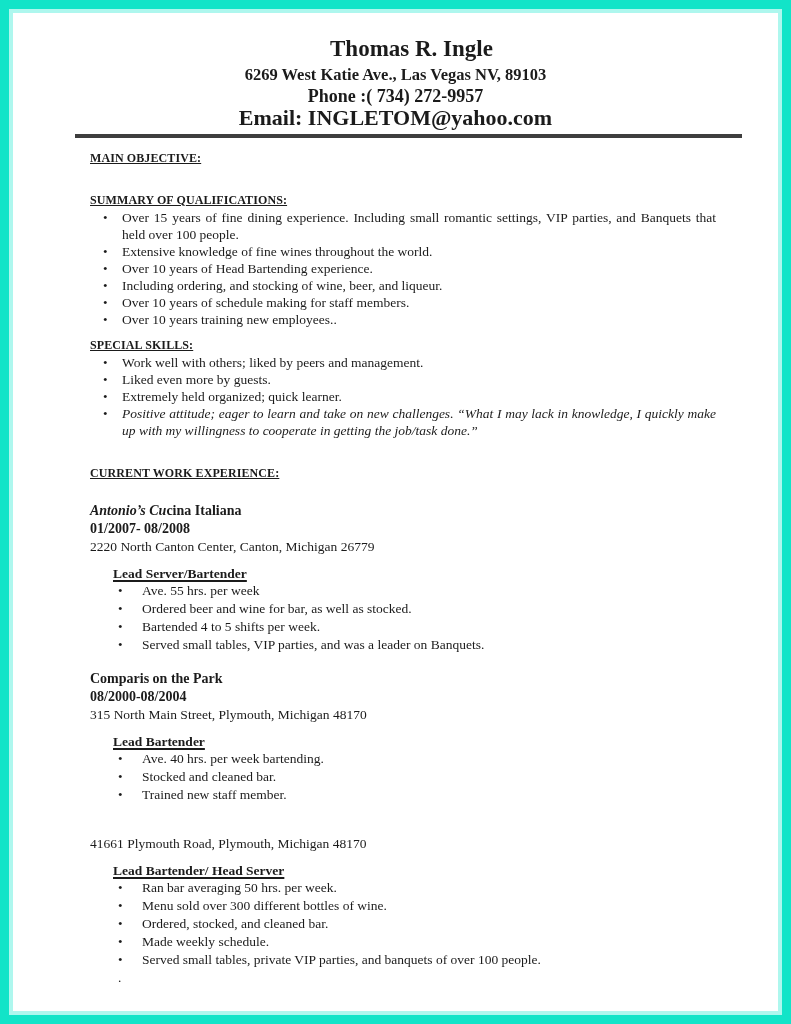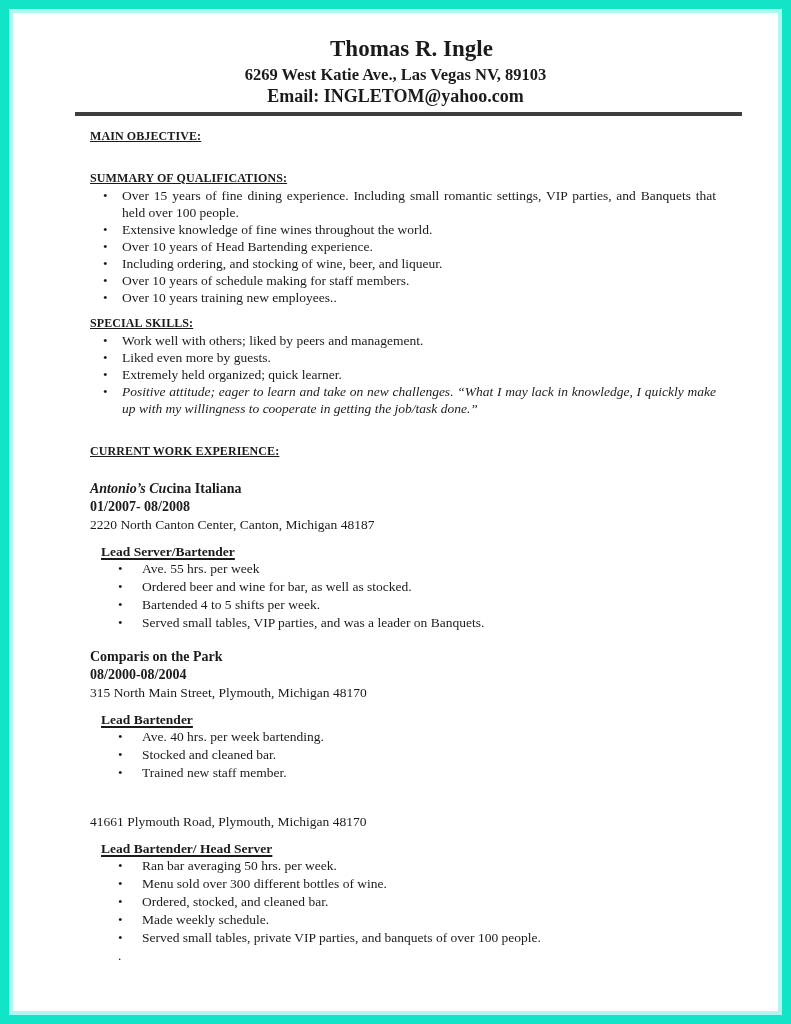--- a/index.html
+++ b/index.html
@@ -23,21 +23,21 @@
     background: var(--page-bg);
     box-shadow: 0 0 0 4px var(--border-halo);
     padding-top: 22px;
     overflow: hidden;
   }
   
   .header { text-align: center; }
   .name  { font-size: 23px;   font-weight: 700; line-height: 27px; padding-left: 32px; }
   .addr  { font-size: 16.5px; font-weight: 700; line-height: 21px; margin-top: 2px; }
   .phone { font-size: 18px;   font-weight: 700; line-height: 22px; }
-  .email { font-size: 18px;   font-weight: 700; line-height: 22px; }
+  .email { font-size: 22px;   font-weight: 700; line-height: 22px; }
   .rule {
     margin: 5px 36px 0 62px;
     height: 2px;
     border-top: 2px solid var(--rule);
     border-bottom: 2px solid var(--rule);
   }
   
   .bodytext { margin: 0 62px 0 77px; font-size: 13.5px; line-height: 17px; }
   h2 { font-size: 12px; font-weight: 700; line-height: 17px; letter-spacing: .1px; text-decoration: underline; }
   .sec-objective h2 { margin-top: 12px; }
@@ -53,41 +53,42 @@
   .wrap  { text-align: justify; }
   .it    { font-style: italic; }
   
   .job-1 { margin-top: 20px; }
   .job-2 { margin-top: 16px; }
   .job-3 { margin-top: 31px; }
   .jobline { display: flex; justify-content: flex-start; font-size: 14px; font-weight: 700; line-height: 18px; flex-direction: column; }
   .company i { font-style: italic; }
   .jaddr  { line-height: 17px; }
   .jtitle {
-    margin: 10px 0 0 11px;
+    margin: 10px 0 0 23px;
     font-weight: 700;
     text-decoration: underline;
     text-decoration-thickness: 1.5px;
     text-underline-offset: 2px;
     line-height: 17px;
   }
   .sub { padding-left: 28px; }
   .sub .dot { width: 24px; }
   .sub .bitem { line-height: 18px; }
   .tperiod { margin-left: 28px; line-height: 18px; }
 </style>
 </head>
 <body>
 
 <div class="frame">
   <div class="doc">
 
     <header class="header">
       <div class="name">Thomas R. Ingle</div>
       <div class="addr">6269 West Katie Ave., Las Vegas NV, 89103</div>
+      <div class="phone">Phone :( 734) 272-9957</div>
       <div class="email">Email: INGLETOM@yahoo.com</div>
     </header>
 
     <div class="rule"></div>
 
     <main class="bodytext">
 
       <section class="sec-objective">
         <h2>MAIN OBJECTIVE:</h2>
       </section>
@@ -145,21 +146,21 @@
       </section>
 
       <section class="sec-work">
         <h2>CURRENT WORK EXPERIENCE:</h2>
 
         <div class="job job-1">
           <div class="jobline">
             <span class="company"><i>Antonio’s Cu</i><span>cina Italiana</span></span>
             <span class="dates">01/2007- 08/2008</span>
           </div>
-          <div class="jaddr">2220 North Canton Center, Canton, Michigan 48187</div>
+          <div class="jaddr">2220 North Canton Center, Canton, Michigan 26779</div>
           <div class="jtitle">Lead Server/Bartender</div>
           <div class="blist sub">
             <div class="bitem">
                 <span class="dot">•</span>
                 <span class="btext">Ave. 55 hrs. per week</span>
               </div>
             <div class="bitem">
                 <span class="dot">•</span>
                 <span class="btext">Ordered beer and wine for bar, as well as stocked.</span>
               </div>

